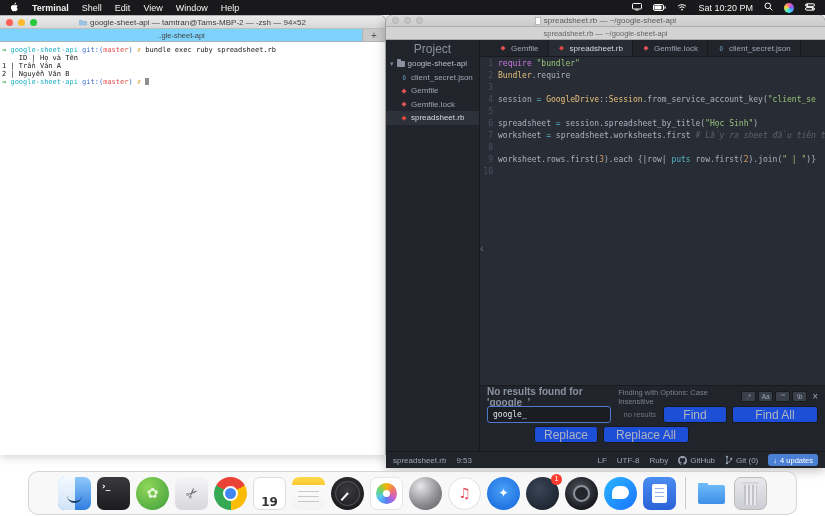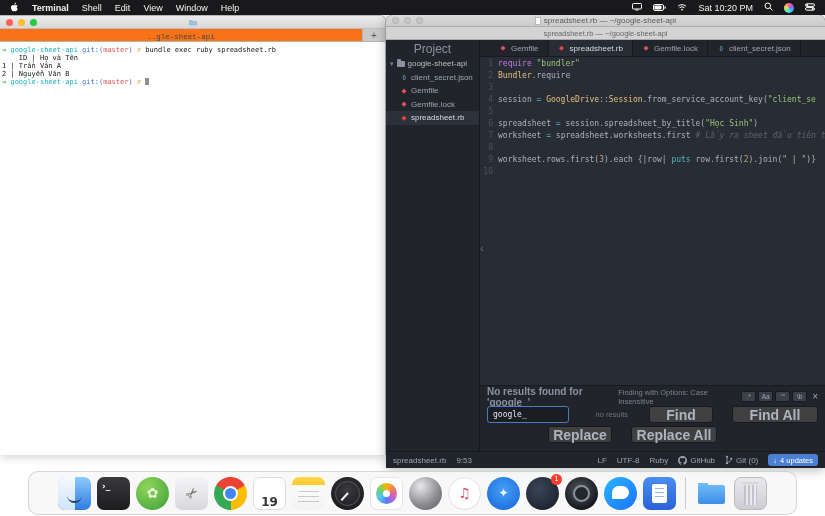--- a/index.html
+++ b/index.html
@@ -17,21 +17,21 @@
 
 
 .term-win{position:absolute;left:0;top:15px;width:386px;height:440px;background:#fff;border:1px solid #b5b5b5;border-bottom:none;border-left:none;border-radius:0 6px 0 0;box-shadow:0 2px 10px rgba(0,0,0,.18);}
 .term-titlebar{height:13px;background:linear-gradient(#ebebeb,#d7d7d7);border-bottom:1px solid #bdbdbd;border-radius:0 6px 0 0;display:flex;align-items:center;padding:0 6px;position:relative;}
 .traffic{display:flex;gap:5px;z-index:2;}
 .light{width:7px;height:7px;border-radius:50%;}
 .l-red{background:#ff5f57;}.l-yellow{background:#fdbc2f;}.l-green{background:#28c840;}
 .l-gray{background:#c6c6c6;border:0.5px solid #b0b0b0;}
 .bar-title{position:absolute;left:0;right:0;text-align:center;font-size:8px;color:#3d3d3d;display:flex;align-items:center;justify-content:center;gap:3px;}
 .term-tabbar{height:13px;background:#c9c9c9;display:flex;border-bottom:1px solid #b3b3b3;}
-.term-tab{flex:1;background:#f97316;border-right:1px solid #b3b3b3;display:flex;align-items:flex-end;justify-content:center;font-size:7.5px;color:#454545;font-family:Liberation Mono, monospace;}
+.term-tab{flex:1;background:#7dd3fc;border-right:1px solid #b3b3b3;display:flex;align-items:center;justify-content:center;font-size:7.5px;color:#454545;}
 .term-plus{width:22px;display:flex;align-items:center;justify-content:center;color:#555;font-size:10px;}
 .term-body{padding:4px 2px;font-family:"DejaVu Sans Mono",monospace;font-size:7px;line-height:8px;color:#000;}
 .term-line{white-space:pre;}
 .t-arrow{color:#2fae54;font-weight:700;}
 .t-dir{color:#1aaec1;}
 .t-git{color:#3f6fd1;}
 .t-branch{color:#df4b47;}
 .t-x{color:#d6a441;}
 .t-cmd{color:#161616;}
 .cursor{display:inline-block;width:4px;height:7px;background:#8f8f8f;vertical-align:-1px;}
@@ -71,27 +71,27 @@
 .tk-com{color:#5c6370;font-style:italic}.tk-op{color:#56b6c2}.tk-cyan{color:#56b6c2}.tk-pl{color:#abb2bf}
 
 
 .find-panel{height:66px;background:#21252b;border-top:1px solid #181a1f;padding:4px 7px;display:flex;flex-direction:column;gap:3px;}
 .find-header{display:flex;align-items:center;height:13px;}
 .find-msg{color:#8a91a0;font-size:10px;font-weight:bold;}
 .find-opts-label{margin-left:auto;margin-right:5px;color:#7b8291;font-size:7.5px;}
 .opt-btns{display:flex;gap:2px;}
 .opt-btn{min-width:15px;height:11px;padding:0 2px;background:#3a4049;border:1px solid #181a1f;border-radius:2px;color:#9da5b4;font-size:6.5px;display:flex;align-items:center;justify-content:center;}
 .find-close{margin-left:5px;color:#9da5b4;font-size:10px;line-height:1;}
-.find-row{display:flex;align-items:center;gap:19px;}
+.find-row{display:flex;align-items:center;gap:5px;}
 .find-input{width:138px;height:17px;background:#1b1d23;border:1px solid #181a1f;border-radius:3px;display:flex;align-items:center;padding:0 5px;font-family:"DejaVu Sans Mono",monospace;font-size:8px;color:#dfe3ea;overflow:hidden;}
 .find-input.focused{border-color:#4d78cc;}
 .find-input.placeholder .find-text{color:#5f6672;font-family:"Liberation Sans",sans-serif;}
 .find-text{white-space:pre;}
 .results-label{width:40px;text-align:right;color:#6d7380;font-size:7.5px;flex:none;margin-right:2px;}
-.fbtn{height:17px;background:#404040;border:1px solid #181a1f;border-radius:3px;color:#adb3bf;font-size:14px;display:flex;align-items:center;justify-content:center;flex:none;font-weight:bold;}
+.fbtn{height:17px;background:#1d4ed8;border:1px solid #181a1f;border-radius:3px;color:#adb3bf;font-size:12px;display:flex;align-items:center;justify-content:center;flex:none;}
 .w62{width:64px;}.w82{width:86px;}
 
 
 .status{position:absolute;bottom:0;left:0;right:0;height:17px;background:#21252b;border-top:1px solid #181a1f;display:flex;align-items:center;padding:0 7px;color:#9da5b4;font-size:8px;gap:10px;}
 .st-right{margin-left:auto;display:flex;align-items:center;gap:10px;}
 .st-ic{display:flex;align-items:center;gap:3px;}
 .updates{display:flex;align-items:center;gap:3px;background:#4a7fd4;color:#fff;border-radius:3px;padding:1px 5px;height:12px;font-size:7.5px;}
 
 
 .dock{position:absolute;left:28px;right:28px;bottom:1px;height:44px;background:rgba(246,246,248,.82);border:1px solid rgba(0,0,0,.14);border-radius:10px;display:flex;align-items:center;justify-content:center;gap:6px;z-index:30;}
@@ -192,20 +192,21 @@
     <div class="term-titlebar">
       <span class="traffic">
         <span class="light l-red"></span>
         <span class="light l-yellow"></span>
         <span class="light l-green"></span>
       </span>
       <span class="bar-title">
         <svg width="8" height="7">
             <path d="M0.5 1.5h2.4l0.8 1h3.8v3.5h-7z" fill="#9ec3e8" stroke="#7aa5cf" stroke-width="0.5"></path>
           </svg>
+        <span>google-sheet-api — tamtran@Tams-MBP-2 — -zsh — 94×52</span>
       </span>
     </div>
     <div class="term-tabbar">
       <span class="term-tab">
           <span>..gle-sheet-api</span>
         </span>
       <span class="term-plus">+</span>
     </div>
     <div id="term-body" class="term-body">
         <div class="term-line"><span class="t-arrow">→ </span><span class="t-dir">google-sheet-api </span><span class="t-git">git:(</span><span class="t-branch">master</span><span class="t-git">) </span><span class="t-x">✗ </span><span class="t-cmd">bundle exec ruby spreadsheet.rb</span></div>

